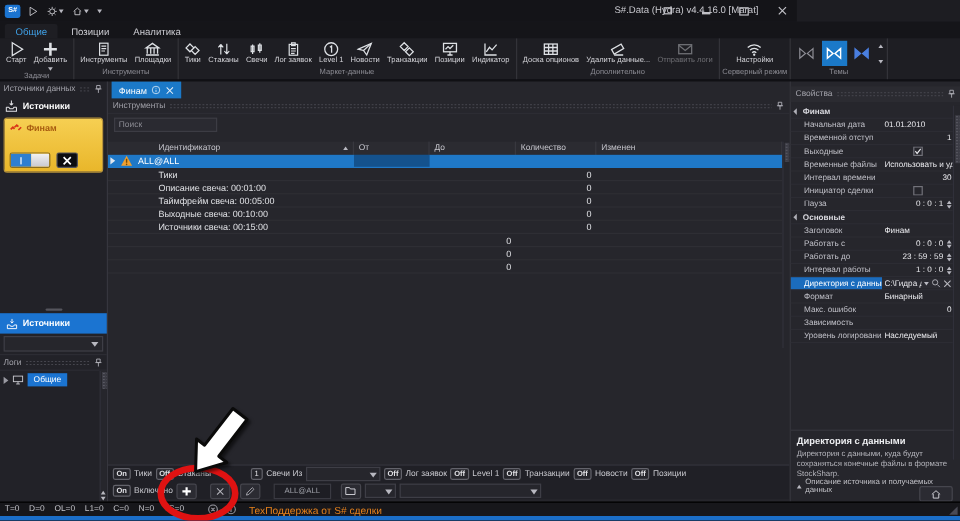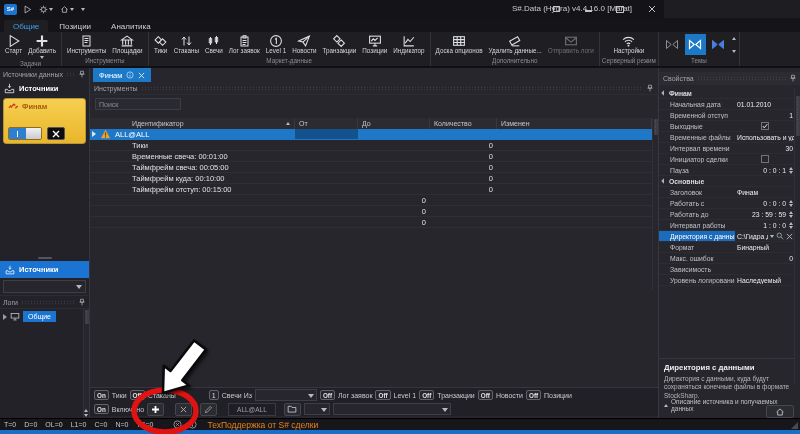--- a/index.html
+++ b/index.html
@@ -539,48 +539,48 @@
         <div class="c-id">
             <span>Тики</span>
           </div>
           <div class="c-from"></div>
           <div class="c-to"></div>
         <div class="c-count">0</div>
           <div></div>
       </div>
       <div class="grow">
         <div class="c-id">
-            <span>Временные свеча: 00:01:00</span>
+            <span>Описание свеча: 00:01:00</span>
           </div>
           <div class="c-from"></div>
           <div class="c-to"></div>
         <div class="c-count">0</div>
           <div></div>
       </div>
       <div class="grow">
         <div class="c-id">
             <span>Таймфрейм свеча: 00:05:00</span>
           </div>
           <div class="c-from"></div>
           <div class="c-to"></div>
         <div class="c-count">0</div>
           <div></div>
       </div>
       <div class="grow">
         <div class="c-id">
-            <span>Таймфрейм куда: 00:10:00</span>
+            <span>Выходные свеча: 00:10:00</span>
           </div>
           <div class="c-from"></div>
           <div class="c-to"></div>
         <div class="c-count">0</div>
           <div></div>
       </div>
       <div class="grow">
         <div class="c-id">
-            <span>Таймфрейм отступ: 00:15:00</span>
+            <span>Источники свеча: 00:15:00</span>
           </div>
           <div class="c-from"></div>
           <div class="c-to"></div>
         <div class="c-count">0</div>
           <div></div>
       </div>
       <div class="grow">
           <div class="c-from"></div>
           <div class="c-to"></div>
         <div class="c-count">0</div>

